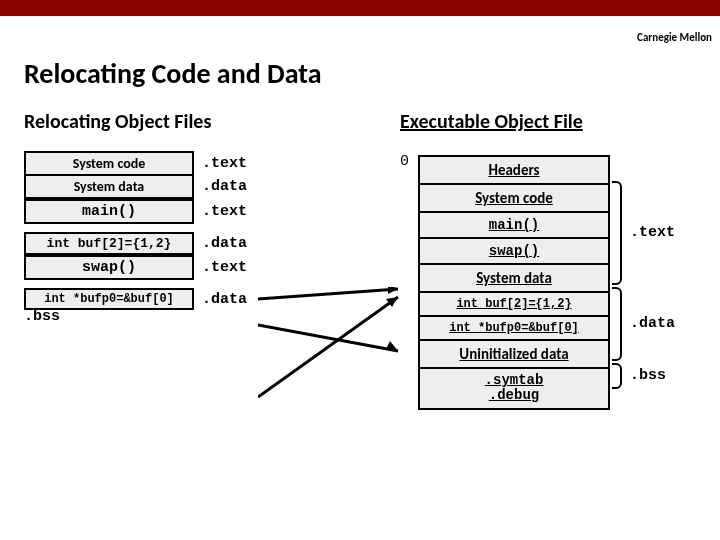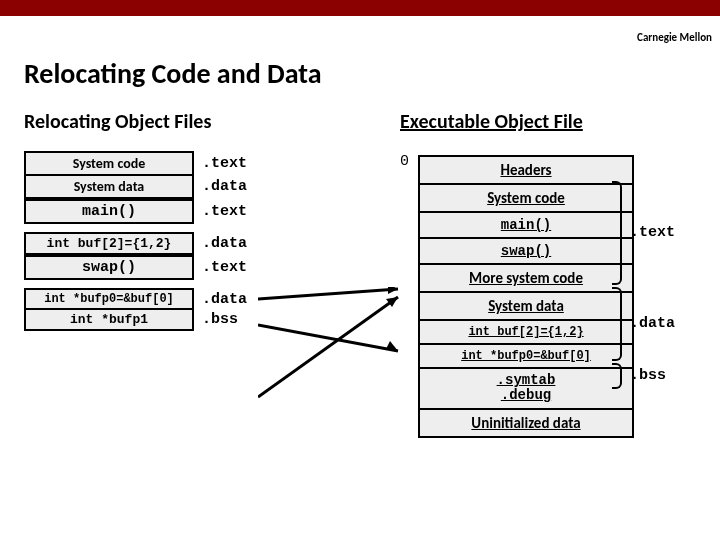--- a/index.html
+++ b/index.html
@@ -9,21 +9,21 @@
   .title { font-size: 28px; font-weight: bold; margin: 12px 0 18px 24px; }
   .content { position: relative; padding: 0 24px; }
   .col-title { font-size: 20px; font-weight: bold; }
   .left-col { position: absolute; left: 24px; top: 0; width: 340px; }
   .right-col { position: absolute; left: 400px; top: 0; width: 300px; text-decoration: underline; }
   .box { border: 2px solid #000; background: #eee; font-family: 'Courier New', monospace; font-size: 15px; text-align: center; padding: 2px 4px; font-weight: bold; }
   .sect-label { font-family: 'Courier New', monospace; font-size: 15px; font-weight: bold; }
   .obj-label { font-family: 'Courier New', monospace; font-size: 16px; font-weight: bold; margin-top: 20px; margin-bottom: 2px; }
   .row { display: flex; align-items: center; gap: 8px; }
   .row .box { width: 170px; }
-  .exec-stack { border: 2px solid #000; background: #eee; width: 216px; margin-left: 18px; }
+  .exec-stack { border: 2px solid #000; background: #eee; width: 192px; margin-left: 18px; }
   .exec-stack .cell { border-bottom: 2px solid #000; font-family: 'Courier New', monospace; font-size: 14px; text-align: center; padding: 4px 2px; font-weight: bold; background: #eee; }
   .exec-stack .cell:last-child { border-bottom: none; }
   .exec-stack .cell.sans { font-family: Calibri, Arial, sans-serif; font-weight: bold; font-size: 15px; }
   .exec-stack .cell.mono { font-family: 'Courier New', monospace; }
   .zero { font-family: 'Courier New', monospace; font-size: 15px; position: absolute; }
   .right-label { font-family: 'Courier New', monospace; font-size: 15px; font-weight: bold; position: absolute; }
   .bracket { position: absolute; border-top: 2px solid #000; border-right: 2px solid #000; border-bottom: 2px solid #000; border-top-right-radius: 6px; border-bottom-right-radius: 6px; width: 10px; }
   .arrow { position: absolute; }
 </style>
 </head>
@@ -59,42 +59,40 @@
 
     <div class="row">
       <div class="box">swap()</div>
       <span class="sect-label">.text</span>
     </div>
     <div class="row" style="margin-top:8px">
       <div class="box" style="font-size:12px">int *bufp0=&amp;buf[0]</div>
       <span class="sect-label">.data</span>
     </div>
     <div class="row" style="margin-top:-2px">
-      <div class="box" style="font-size:13px">int *bufp1</div>
       <span class="sect-label">.bss</span>
     </div>
   </div>
 
   <div class="right-col">
     <div class="col-title">Executable Object File</div>
 
     <div class="zero" style="left:0; top:44px">0</div>
 
     <div class="exec-stack" style="margin-top:22px">
       <div class="cell sans">Headers</div>
       <div class="cell sans">System code</div>
       <div class="cell mono">main()</div>
       <div class="cell mono">swap()</div>
-      <div class="cell sans">More system code</div>
       <div class="cell sans">System data</div>
       <div class="cell mono" style="font-size:12px">int buf[2]={1,2}</div>
       <div class="cell mono" style="font-size:12px">int *bufp0=&amp;buf[0]</div>
+      <div class="cell sans">Uninitialized data</div>
       <div class="cell mono" style="white-space:pre-line;line-height:1.1">.symtab
 .debug</div>
-      <div class="cell sans">Uninitialized data</div>
     </div>
 
     <div class="bracket" style="left:212px; top:72px; height:104px"></div>
     <span class="right-label" style="left:230px; top:115px">.text</span>
 
     <div class="bracket" style="left:212px; top:178px; height:74px"></div>
     <span class="right-label" style="left:230px; top:206px">.data</span>
 
     <div class="bracket" style="left:212px; top:254px; height:26px"></div>
     <span class="right-label" style="left:230px; top:258px">.bss</span>

